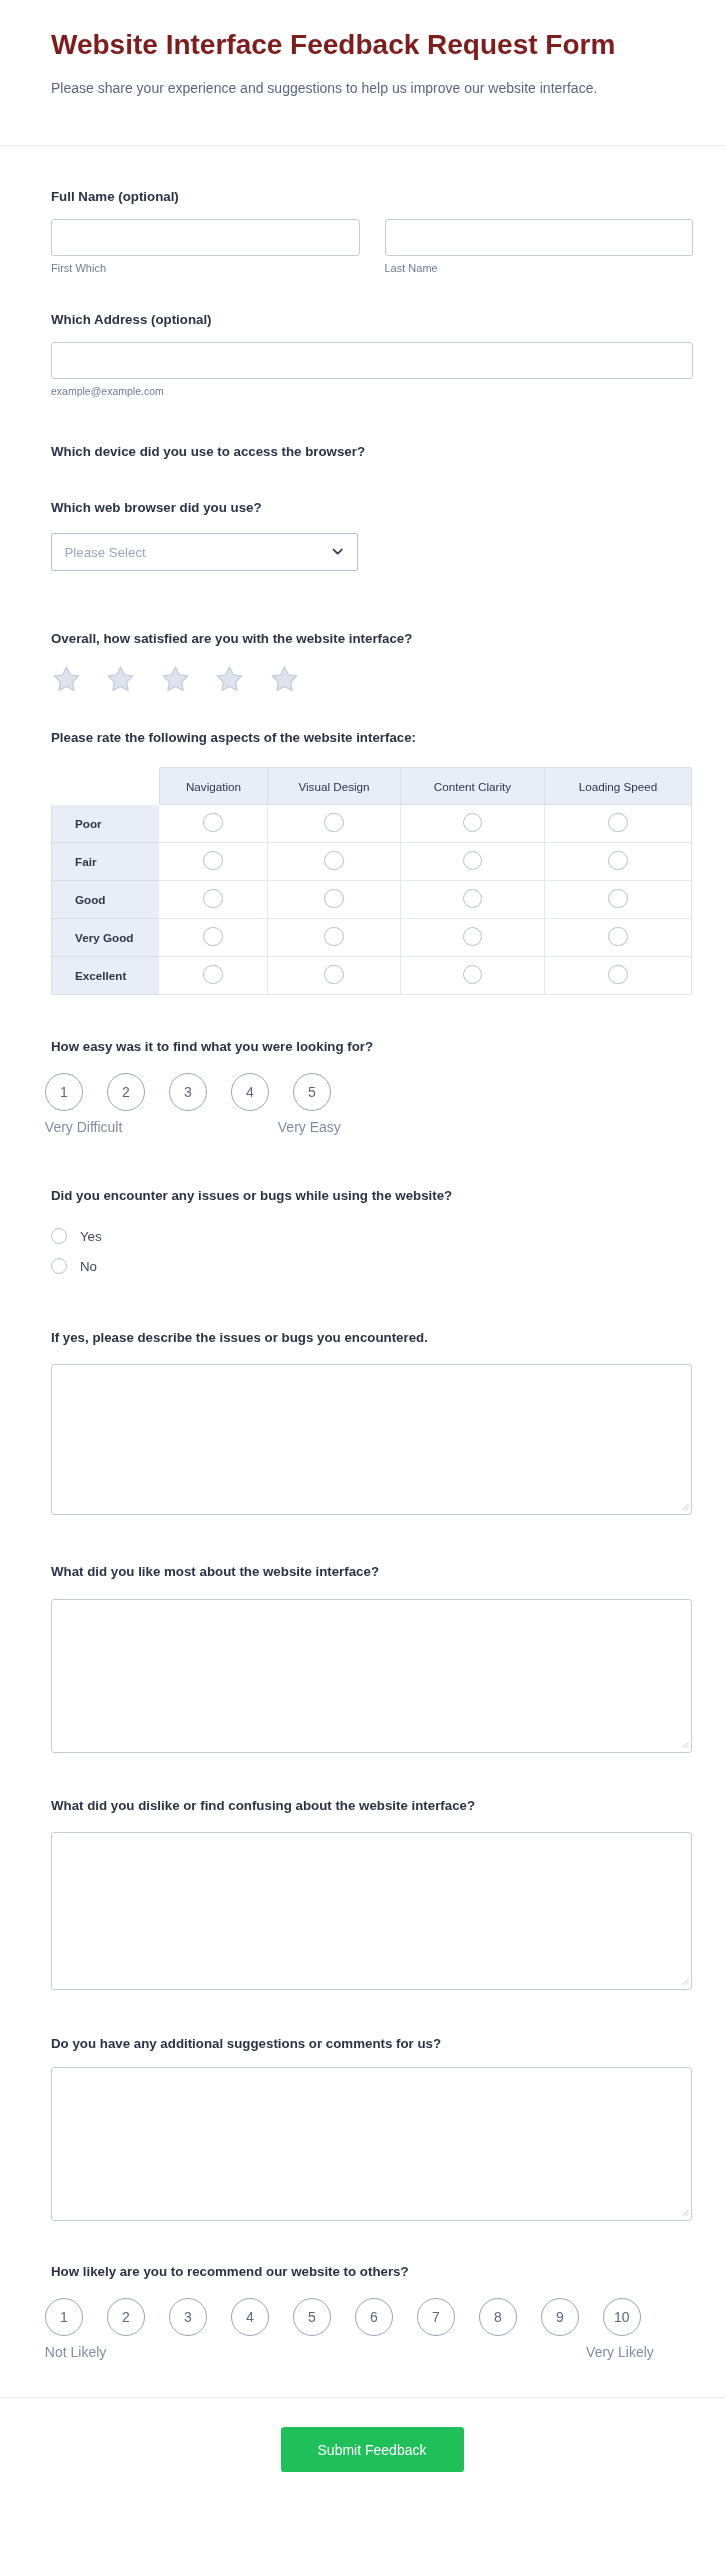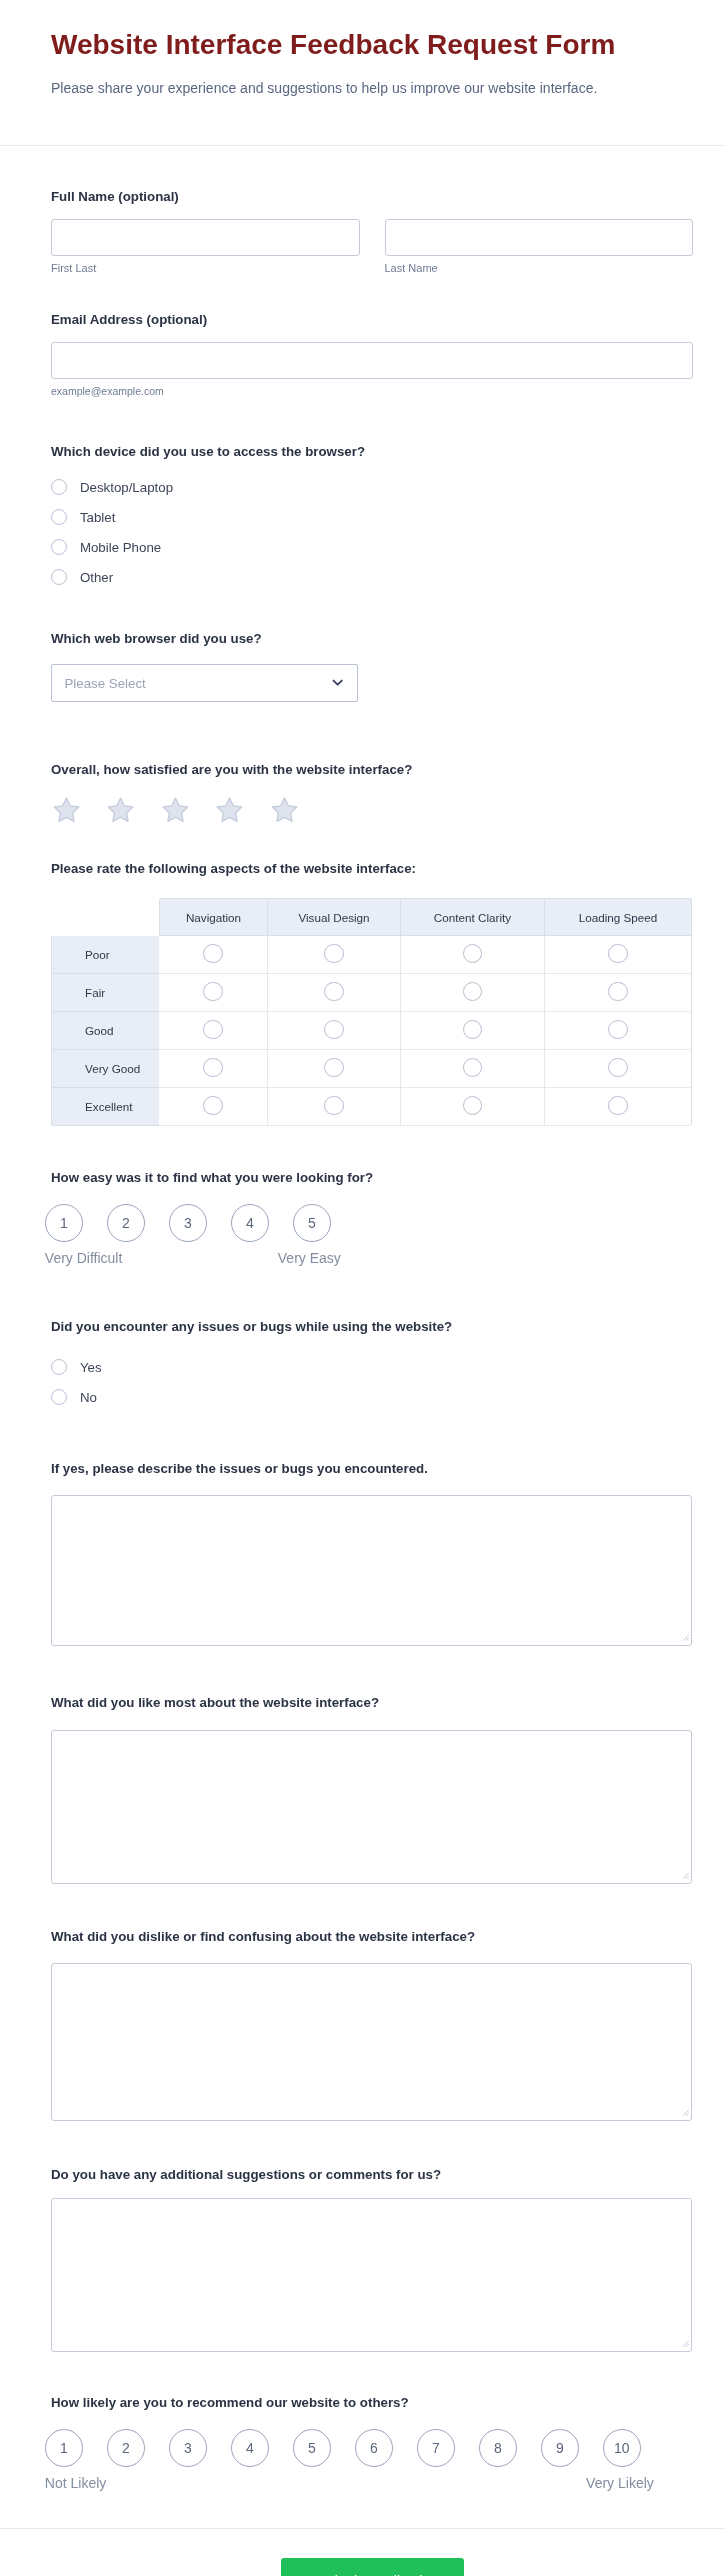--- a/index.html
+++ b/index.html
@@ -75,21 +75,21 @@
   table.rating th, table.rating td { height:38px; }
   th.col-head {
     background:#e9edf6; border:0.8px solid #d9dee9; border-left:none;
     font-weight:normal; color:#2f3749; margin-top:8px;
   }
   th.col-head.first { border-left:0.8px solid #d9dee9; border-top-left-radius:2.3px; }
   th.col-head.last  { border-top-right-radius:2.3px; }
   th.corner { background:transparent; border:none; }
   td.row-head {
     background:#e9edf6; border-left:0.8px solid #d9dee9; border-bottom:0.8px solid #d9dee9;
-    color:#2f3749; text-align:left; padding-left:33px; font-weight:normal;
+    color:#2f3749; text-align:left; padding-left:23px; font-weight:bold;
   }
   tr:first-child td.row-head { border-top:0.8px solid #d9dee9; border-top-left-radius:2.3px; }
   tr:last-child  td.row-head { border-bottom-left-radius:2.3px; }
   td.cell {
     background:#fff; border-right:0.8px solid #e4e8ef; border-bottom:0.8px solid #e4e8ef;
     text-align:center; vertical-align:middle;
   }
   td.cell:last-child { border-right:0.8px solid #d9dee9; }
   tr:last-child td.cell:last-child { border-bottom-right-radius:2.3px; }
   .table-radio {
@@ -134,53 +134,35 @@
   
   <h1 class="title">Website Interface Feedback Request Form</h1>
   <p class="subtitle">Please share your experience and suggestions to help us improve our website interface.</p>
   <hr class="divider">
 
   
   <div class="q-label mt-lg">Full Name (optional)</div>
   <div class="row-2col">
     <div class="col">
       <input type="text" value="" style="">
-      <div class="sub-label">First Last</div>
+      <div class="sub-label">First Which</div>
     </div>
     <div class="col">
       <input type="text" value="" style="">
       <div class="sub-label">Last Name</div>
     </div>
   </div>
 
   
-  <div class="q-label" style="margin-top:36px;">Email Address (optional)</div>
+  <div class="q-label" style="margin-top:36px;">Which Address (optional)</div>
   <input type="email" class="input-medium" style="margin-top: 12.5px;" value="">
   <div class="sub-label" style="font-size:10.5px;">example@example.com</div>
 
   
   <div class="q-label" style="margin-top:45px;">Which device did you use to access the browser?</div>
-  <div class="radio-list">
-    <div class="radio-row">
-      <span class="radio-circle"></span>
-      <span class="radio-label">Desktop/Laptop</span>
-    </div>
-    <div class="radio-row">
-      <span class="radio-circle"></span>
-      <span class="radio-label">Tablet</span>
-    </div>
-    <div class="radio-row">
-      <span class="radio-circle"></span>
-      <span class="radio-label">Mobile Phone</span>
-    </div>
-    <div class="radio-row">
-      <span class="radio-circle"></span>
-      <span class="radio-label">Other</span>
-    </div>
-  </div>
 
   
   <div class="q-label" style="margin-top:37px;">Which web browser did you use?</div>
   <div class="select-box" role="combobox">
     <span class="select-placeholder">Please Select</span>
     <svg class="chevron" width="13.3" height="13.3" viewBox="0 0 16 16">
       <path d="M3 5.5l5 5 5-5" fill="none" stroke="#39415a" stroke-width="2.2" stroke-linecap="round" stroke-linejoin="round"></path>
     </svg>
   </div>
 

